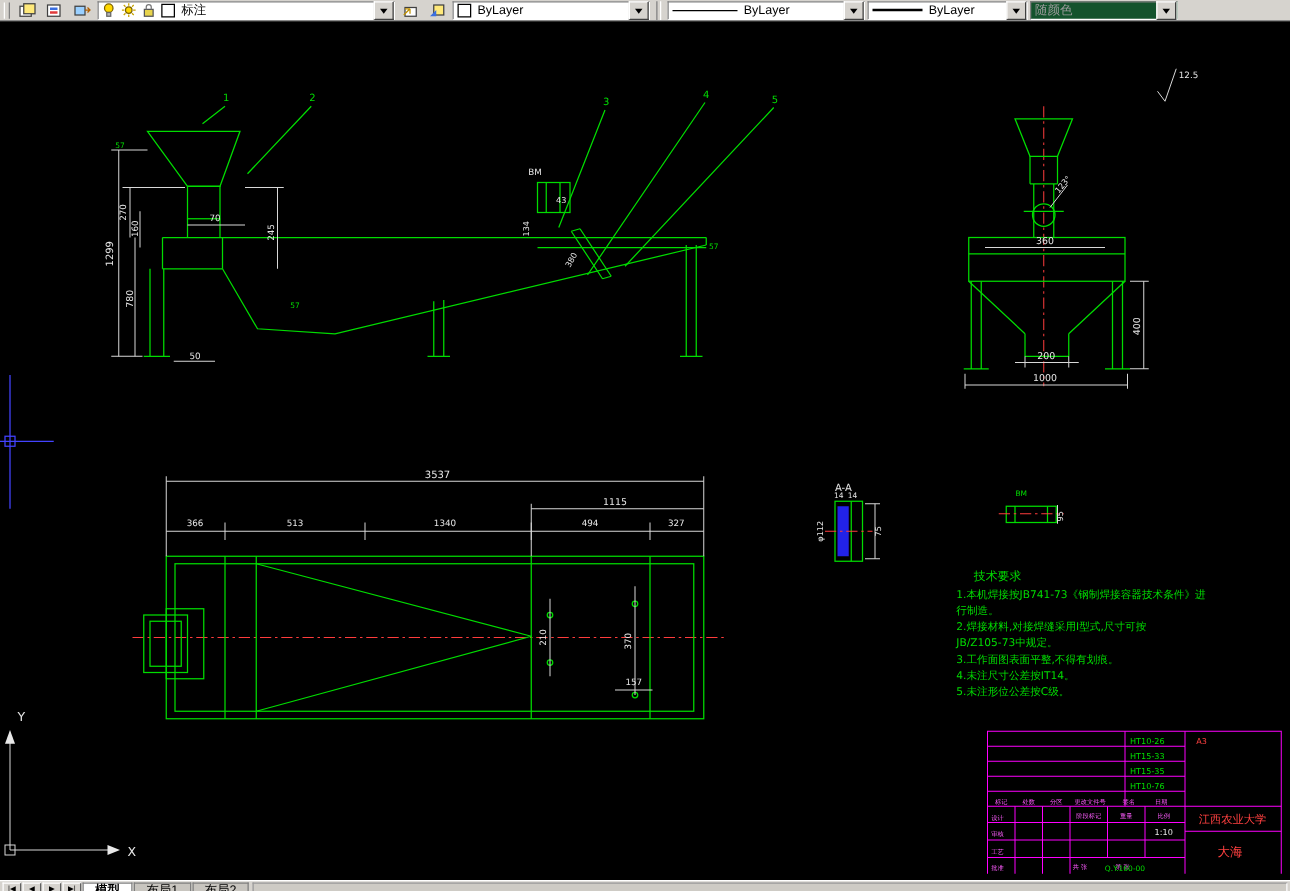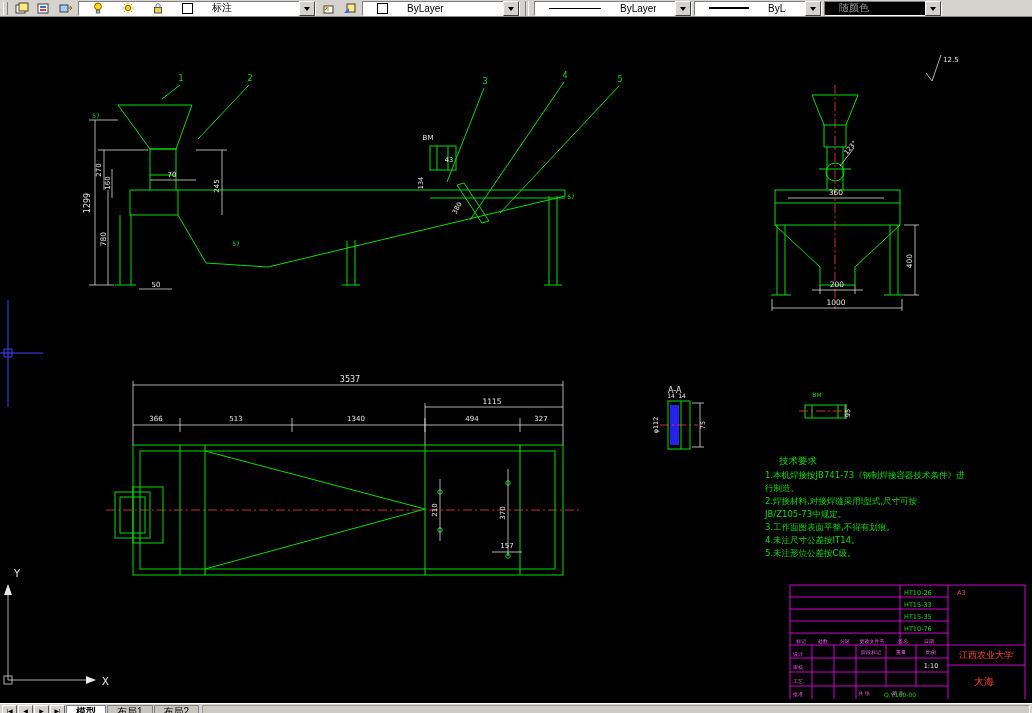--- a/index.html
+++ b/index.html
@@ -2,29 +2,29 @@
 <html><head>
 <meta charset="utf-8">
 <style>
   html,body{margin:0;padding:0;}
   body{width:1032px;height:713px;overflow:hidden;background:#d6d3ce;font-family:"Liberation Sans",sans-serif;}
   #app{width:1032px;height:713px;display:flex;flex-direction:column;}
   
   #toolbar{height:17px;flex:0 0 17px;display:flex;align-items:center;gap:2px;padding:1px 3px;background:#d6d3ce;border-bottom:1px solid #8a8a8a;box-sizing:border-box;}
   .grip{width:3px;height:13px;border-left:1px solid #fff;border-right:1px solid #808080;margin-right:2px;}
   .tbtn{width:20px;height:15px;border:1px solid #d6d3ce;background:#d6d3ce;padding:0;display:flex;align-items:center;justify-content:center;}
-  .combo{height:15px;background:#fff;border:1px solid;border-color:#808080 #fff #fff #808080;display:flex;align-items:center;font-size:10px;color:#000;padding-left:14px;box-sizing:border-box;gap:19px;white-space:nowrap;}
+  .combo{height:15px;background:#fff;border:1px solid;border-color:#808080 #fff #fff #808080;display:flex;align-items:center;font-size:10px;color:#000;padding-left:3px;box-sizing:border-box;gap:5px;white-space:nowrap;}
   .combo .cval{overflow:hidden;}
   .arrowbtn{margin-left:auto;width:14px;height:13px;background:#d6d3ce;border:1px solid;border-color:#fff #404040 #404040 #fff;display:flex;align-items:center;justify-content:center;flex:0 0 14px;}
   .arrowbtn::after{content:"";width:0;height:0;border:3px solid transparent;border-top:4px solid #000;margin-top:4px;}
   .sep{width:2px;height:15px;border-left:1px solid #808080;border-right:1px solid #fff;margin:0 3px;}
   .swatch{width:9px;height:9px;border:1px solid #000;background:#fff;flex:0 0 9px;}
   .ltline{width:52px;height:1px;background:#000;flex:0 0 52px;}
   .lwline{width:40px;height:2px;background:#000;flex:0 0 40px;}
-  .combo.disabled{background:#000000;color:#9a9a9a;}
+  .combo.disabled{background:#14532d;color:#9a9a9a;}
   
   #canvas{flex:1 1 auto;background:#000;position:relative;}
   svg text{font-family:"DejaVu Sans",sans-serif;}
   .g{stroke:#00dc00;fill:none;stroke-width:1;}
   .w{stroke:#d8d8d8;fill:none;stroke-width:.8;}
   .r{stroke:#ff3c3c;fill:none;stroke-width:.8;}
   .m{stroke:#ff00ff;fill:none;stroke-width:.8;}
   .b{stroke:#4343ff;fill:none;stroke-width:1;}
   .cl{stroke-dasharray:9 3 2 3;}
   .tw{fill:#e6e6e6;}

